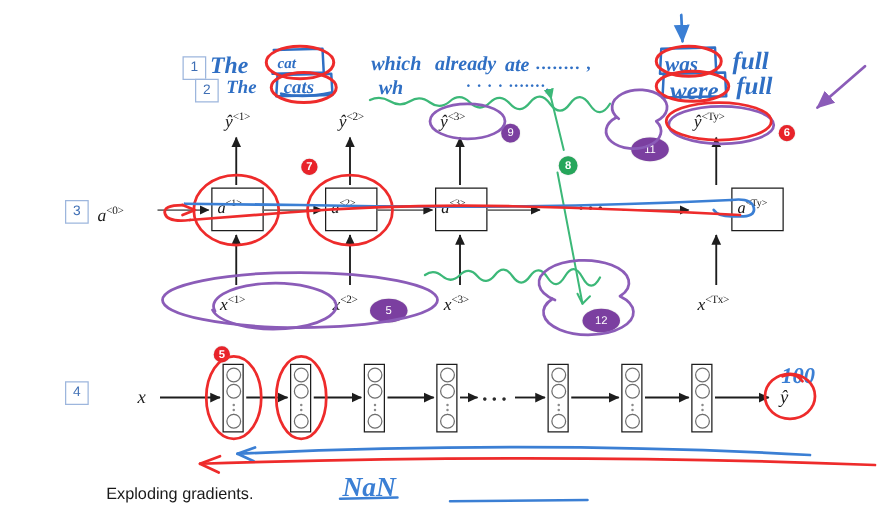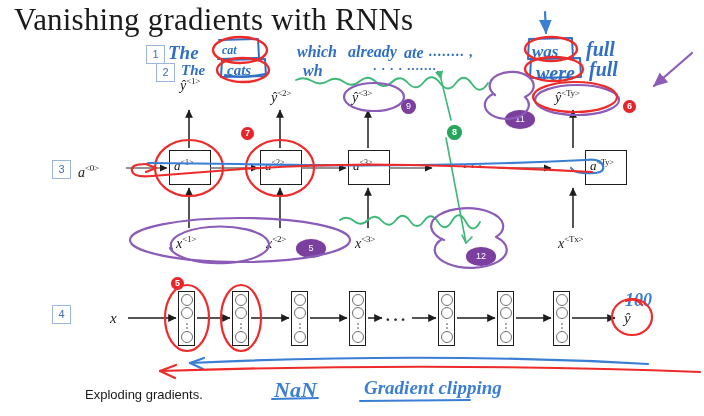--- a/index.html
+++ b/index.html
@@ -78,21 +78,20 @@
   .badge.red{background:#e8232a;width:13px;height:13px;line-height:13px;}
   .badge.purple{background:#7b3fa0;width:15px;height:15px;line-height:15px;font-weight:normal;}
   .badge.purple.big{width:30px;height:19px;border-radius:50%;line-height:19px;}
   .badge.green{background:#26a65b;width:15px;height:15px;line-height:15px;}
 </style>
 </head>
 <body>
 
 <div id="slide">
 
-  <div class="title">Vanishing gradients with RNNs</div>
 
   <div class="numbox" style="left:146px;top:45px;">1</div>
   <div class="numbox" style="left:156px;top:63px;">2</div>
   <div class="numbox" style="left:52px;top:160px;">3</div>
   <div class="numbox" style="left:52px;top:305px;">4</div>
 
   <div class="hw hw-blue" style="left:168px;top:42px;font-size:19px;">The</div>
   <div class="hw hw-blue" style="left:222px;top:43px;font-size:12px;">cat</div>
   <div class="hw hw-blue" style="left:297px;top:43px;font-size:16px;">which</div>
   <div class="hw hw-blue" style="left:348px;top:43px;font-size:16px;">already</div>
@@ -101,21 +100,21 @@
   <div class="hw hw-blue" style="left:532px;top:42px;font-size:17px;">was</div>
   <div class="hw hw-blue" style="left:586px;top:38px;font-size:20px;">full</div>
 
   <div class="hw hw-blue" style="left:181px;top:62px;font-size:15px;">The</div>
   <div class="hw hw-blue" style="left:227px;top:62px;font-size:15px;">cats</div>
   <div class="hw hw-blue" style="left:303px;top:62px;font-size:16px;">wh</div>
   <div class="hw hw-blue" style="left:373px;top:61px;font-size:13px;letter-spacing:1px;">·  ·  ·   · ·······,</div>
   <div class="hw hw-blue" style="left:536px;top:62px;font-size:20px;">were</div>
   <div class="hw hw-blue" style="left:589px;top:58px;font-size:20px;">full</div>
 
-  <div class="mathlab" style="left:180px;top:76px;">
+  <div class="mathlab" style="left:180px;top:88px;">
     <span>ŷ</span><sup>&lt;1&gt;</sup>
   </div>
   <div class="mathlab" style="left:271px;top:88px;">
     <span>ŷ</span><sup>&lt;2&gt;</sup>
   </div>
   <div class="mathlab" style="left:352px;top:88px;">
     <span>ŷ</span><sup>&lt;3&gt;</sup>
   </div>
   <div class="mathlab" style="left:555px;top:88px;">
     <span>ŷ</span><sup>&lt;Ty&gt;</sup>
@@ -231,21 +230,20 @@
         <b></b>
         <b></b>
       </span>
     <span class="node" style="top:39px;"></span>
   </div>
   <div class="mathlab" style="left:624px;top:310px;font-size:15px;">ŷ</div>
 
   <div class="bodytext" style="left:85px;top:387px;">Exploding gradients.</div>
 
   <div class="hw hw-blue2" style="left:274px;top:377px;font-size:22px;">NaN</div>
-  <div class="hw hw-blue2" style="left:364px;top:377px;font-size:19px;">Gradient clipping</div>
   <div class="hw hw-blue2" style="left:625px;top:290px;font-size:18px;">100</div>
 
   <div class="badge red" style="left:171px;top:277px;">5</div>
   <div class="badge red" style="left:623px;top:100px;">6</div>
   <div class="badge red" style="left:241px;top:127px;">7</div>
   <div class="badge green" style="left:447px;top:125px;">8</div>
   <div class="badge purple" style="left:401px;top:99px;">9</div>
   <div class="badge purple big" style="left:296px;top:239px;">5</div>
   <div class="badge purple big" style="left:505px;top:110px;">11</div>
   <div class="badge purple big" style="left:466px;top:247px;">12</div>

